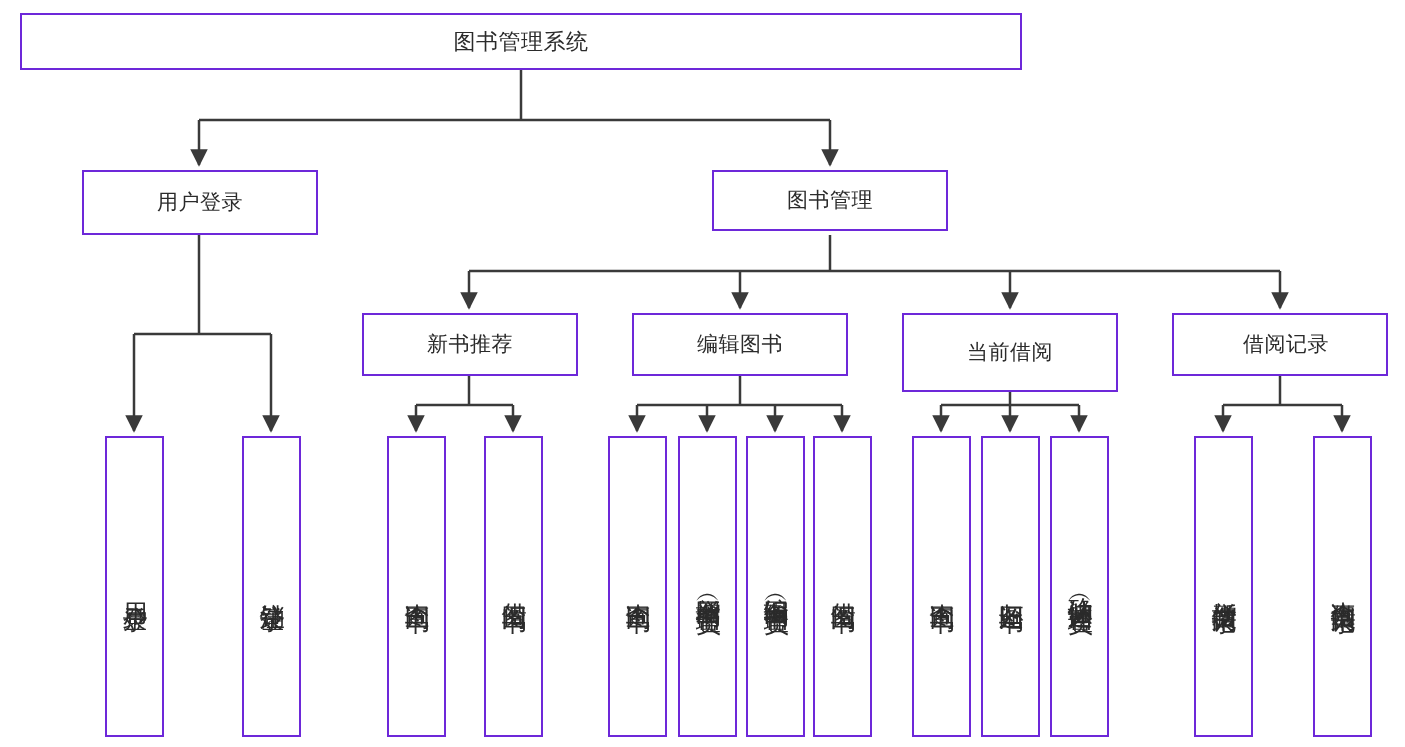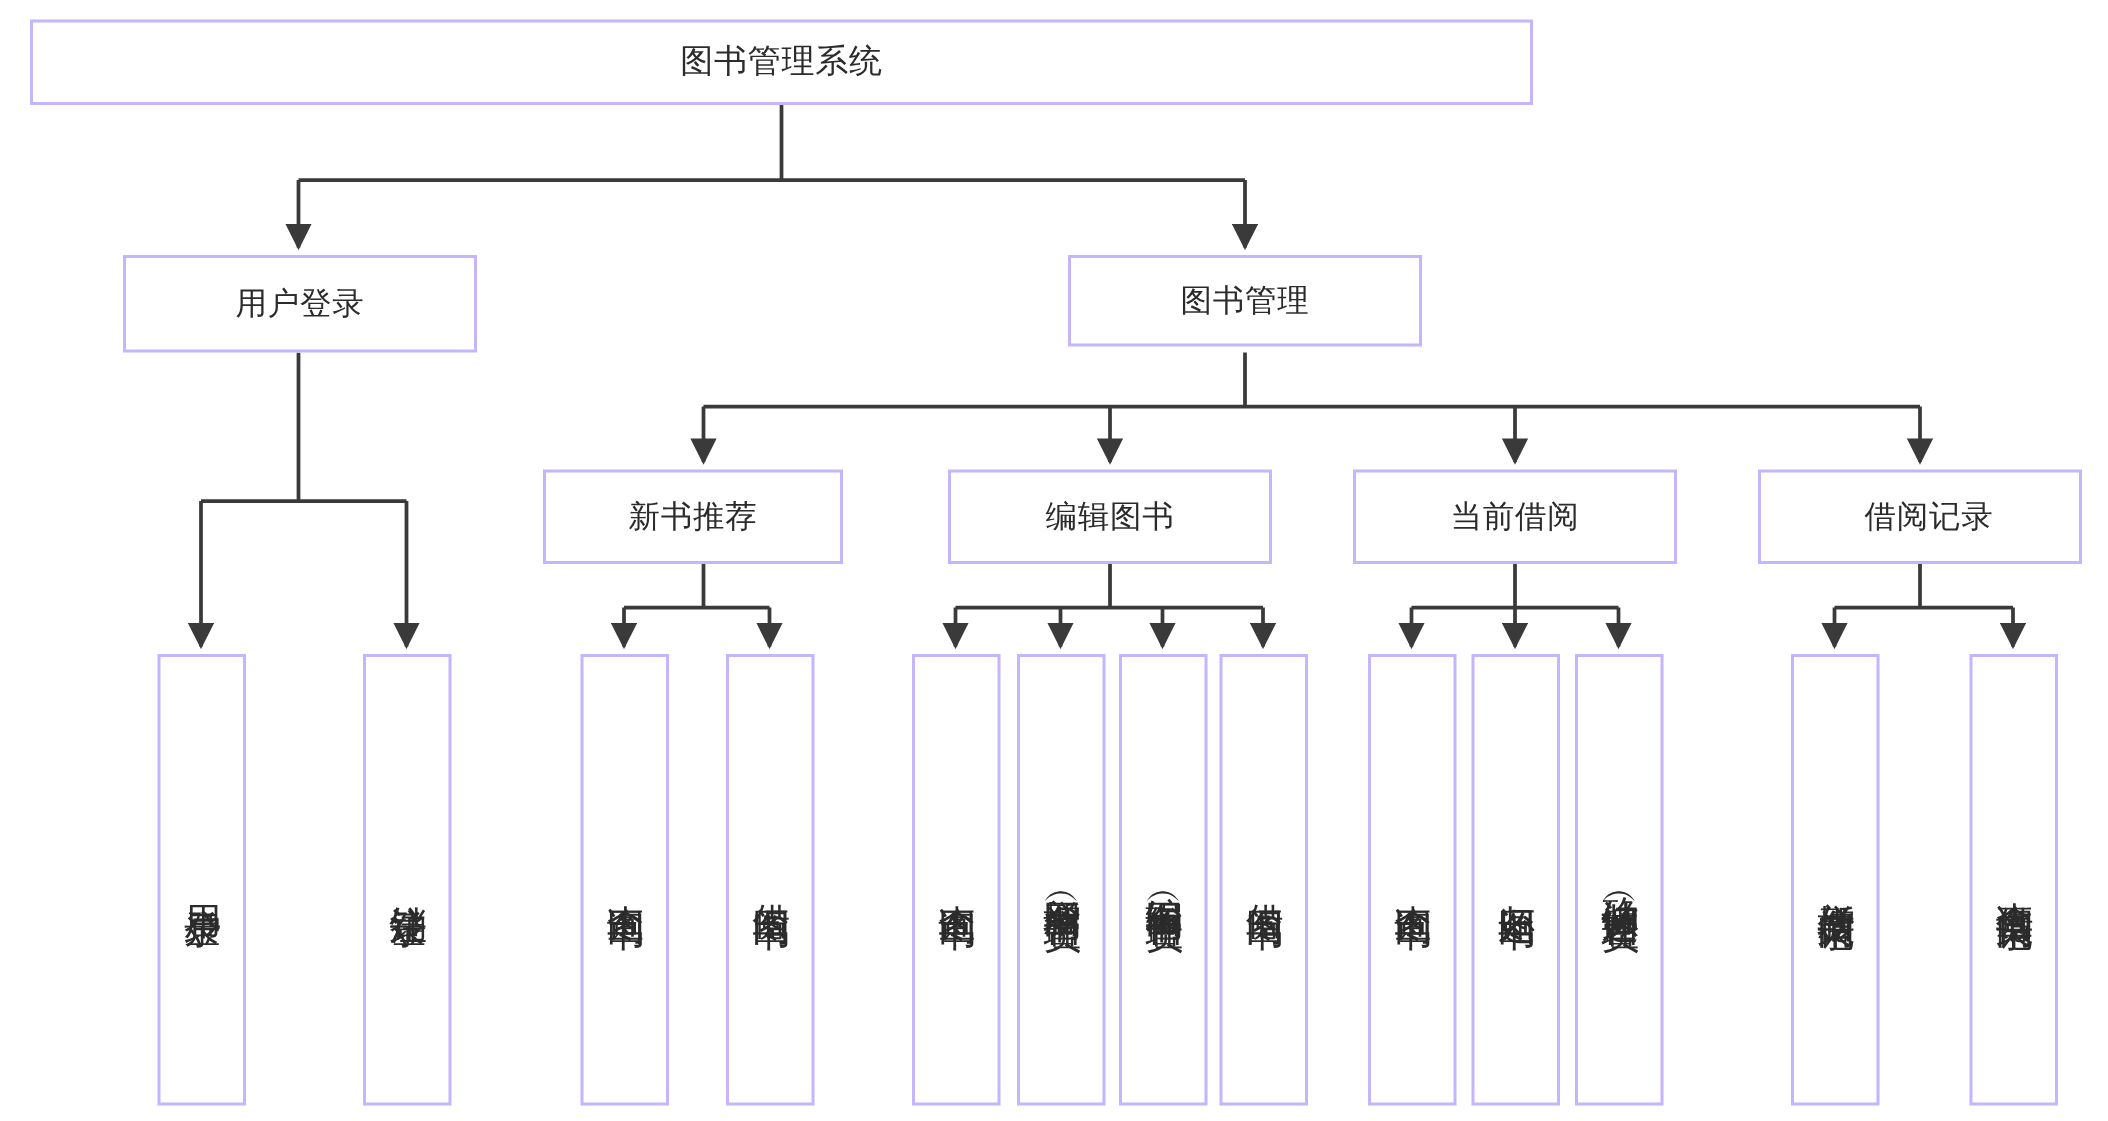--- a/index.html
+++ b/index.html
@@ -22,21 +22,21 @@
     left: 0;
     top: 0;
     width: 1405px;
     height: 747px;
     pointer-events: none;
   }
   .node {
     position: absolute;
     box-sizing: border-box;
     background: #ffffff;
-    border: 2px solid #c4b5fd;
+    border: 2px solid #6d28d9;
     display: flex;
     align-items: center;
     justify-content: center;
     color: #2b2b2b;
   }
   .node .lbl {
     display: block;
     text-align: center;
     line-height: 1.18;
   }
@@ -130,27 +130,27 @@
     <span class="lbl">图书管理系统</span>
   </div>
 
   <div class="node h" style="left:82px; top:170px; width:236px; height:65px;">
     <span class="lbl">用户登录</span>
   </div>
   <div class="node h" style="left:712px; top:170px; width:236px; height:61px;">
     <span class="lbl">图书管理</span>
   </div>
 
-  <div class="node h" style="left:362px; top:313px; width:200px; height:63px;">
+  <div class="node h" style="left:362px; top:313px; width:216px; height:63px;">
     <span class="lbl">新书推荐</span>
   </div>
   <div class="node h" style="left:632px; top:313px; width:216px; height:63px;">
     <span class="lbl">编辑图书</span>
   </div>
-  <div class="node h" style="left:902px; top:313px; width:216px; height:63px;">
+  <div class="node h" style="left:902px; top:313px; width:216px; height:79px;">
     <span class="lbl">当前借阅</span>
   </div>
   <div class="node h" style="left:1172px; top:313px; width:216px; height:63px;padding-left:12px;">
     <span class="lbl">借阅记录</span>
   </div>
 
   <div class="node v" style="left:105px; top:436px; width:59px; height:301px;">
     <span class="lbl">用户登录</span>
   </div>
   <div class="node v" style="left:242px; top:436px; width:59px; height:301px;">

